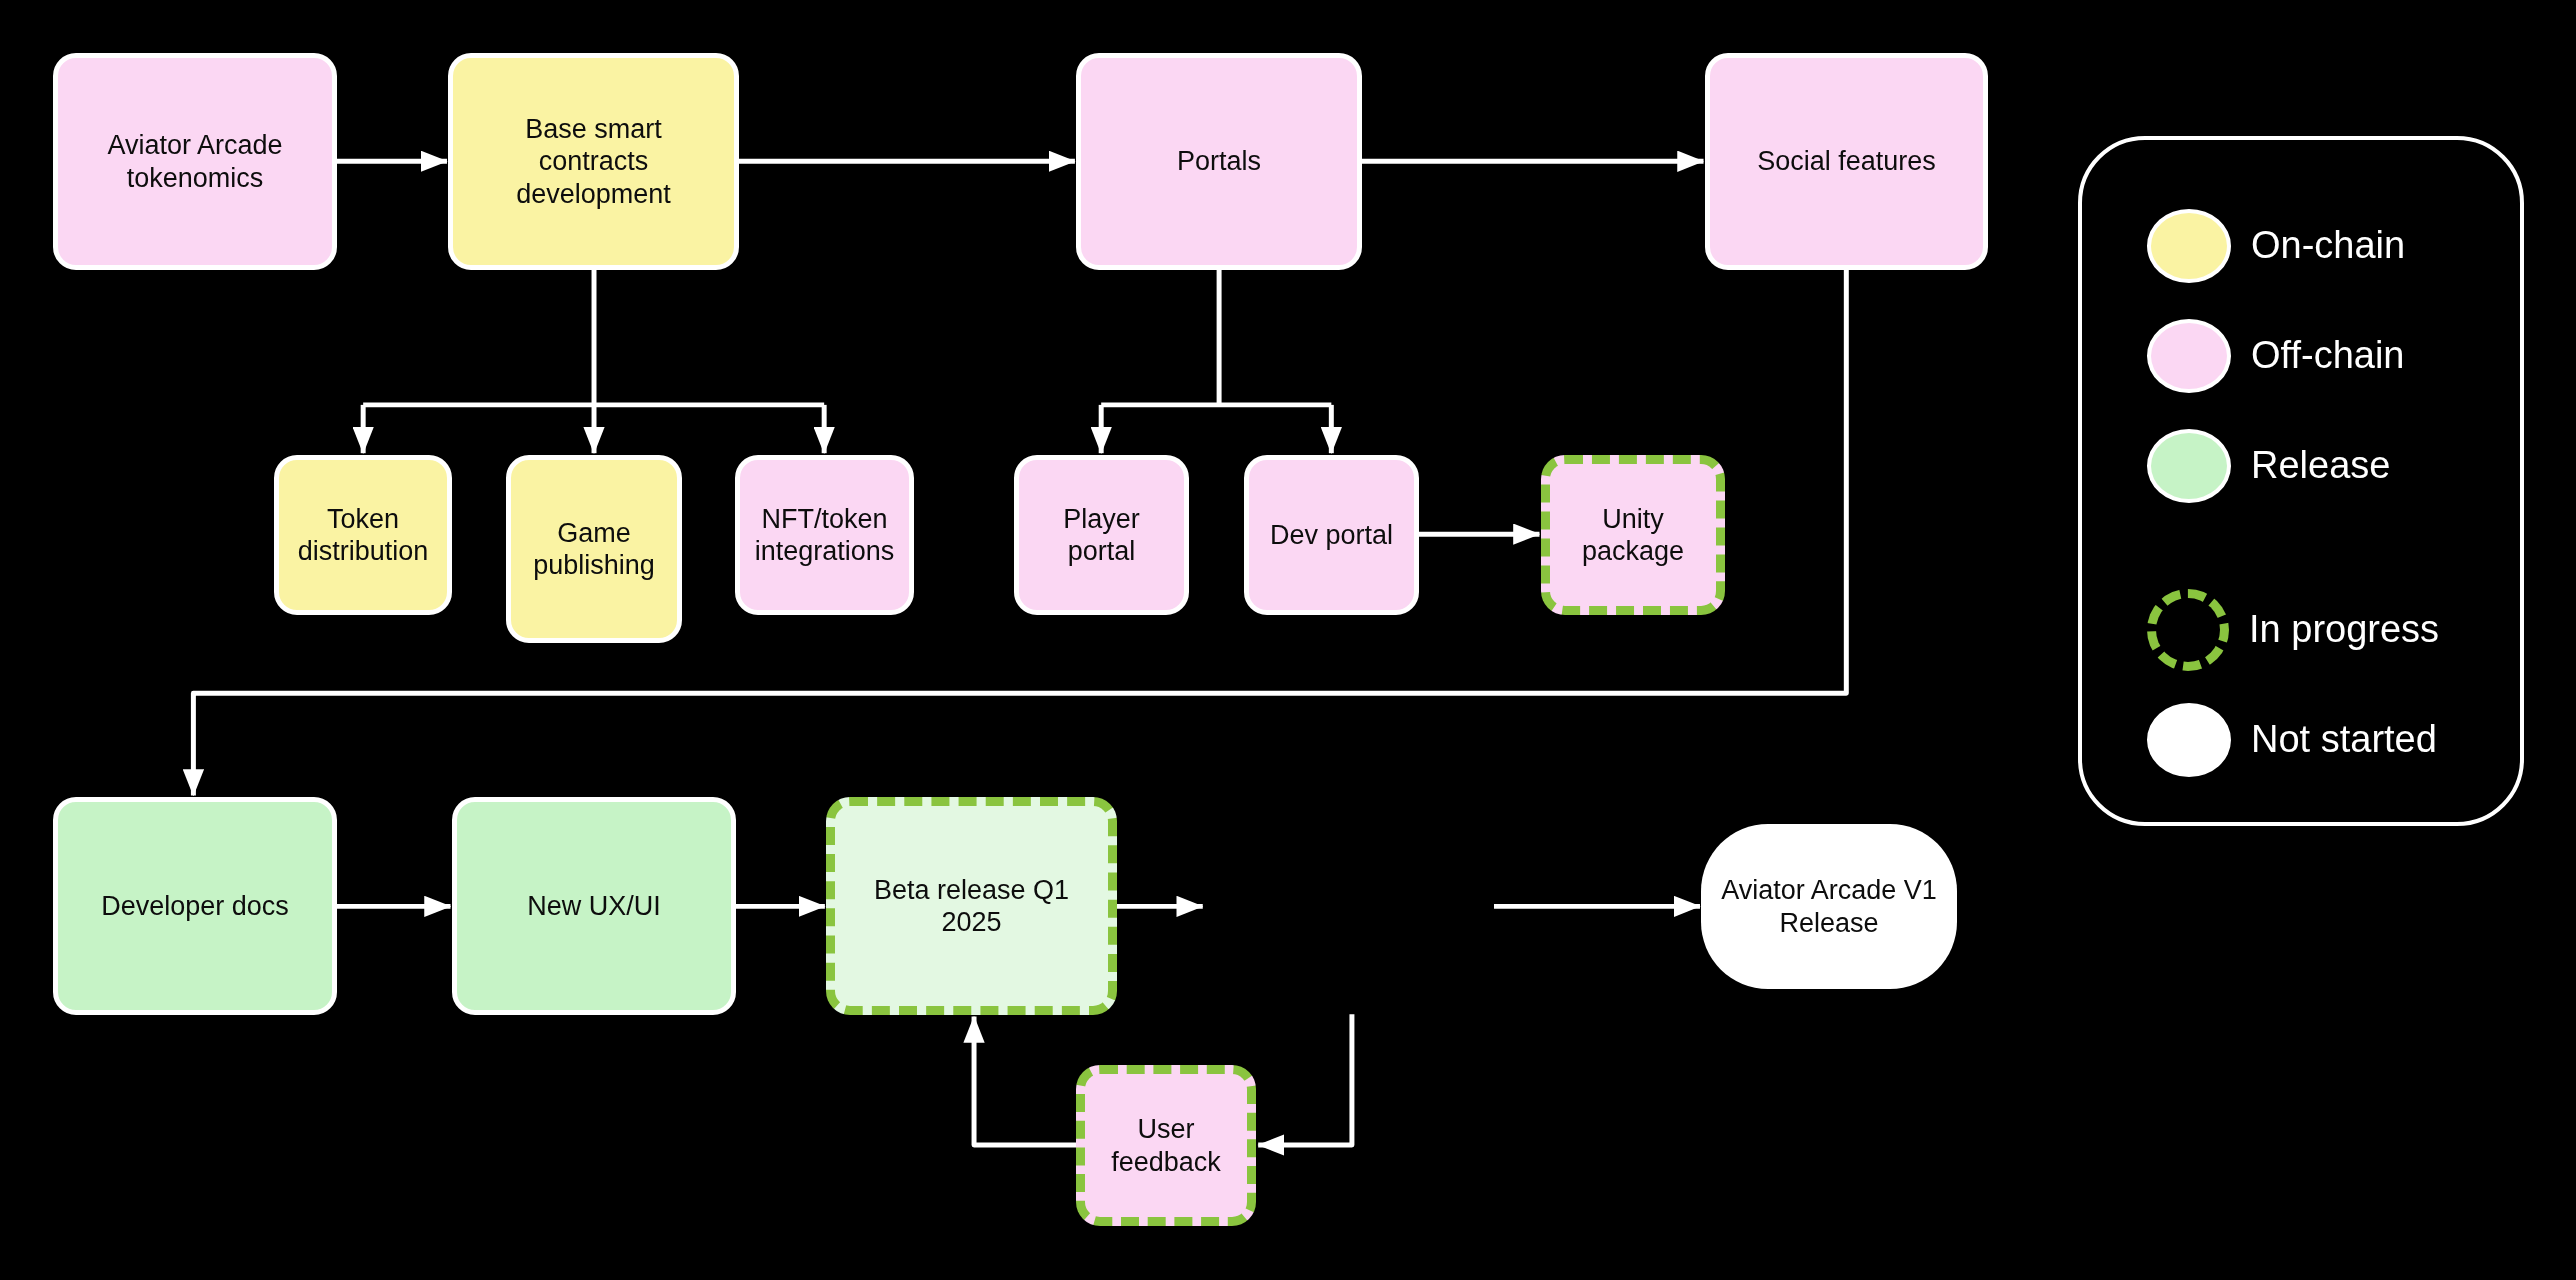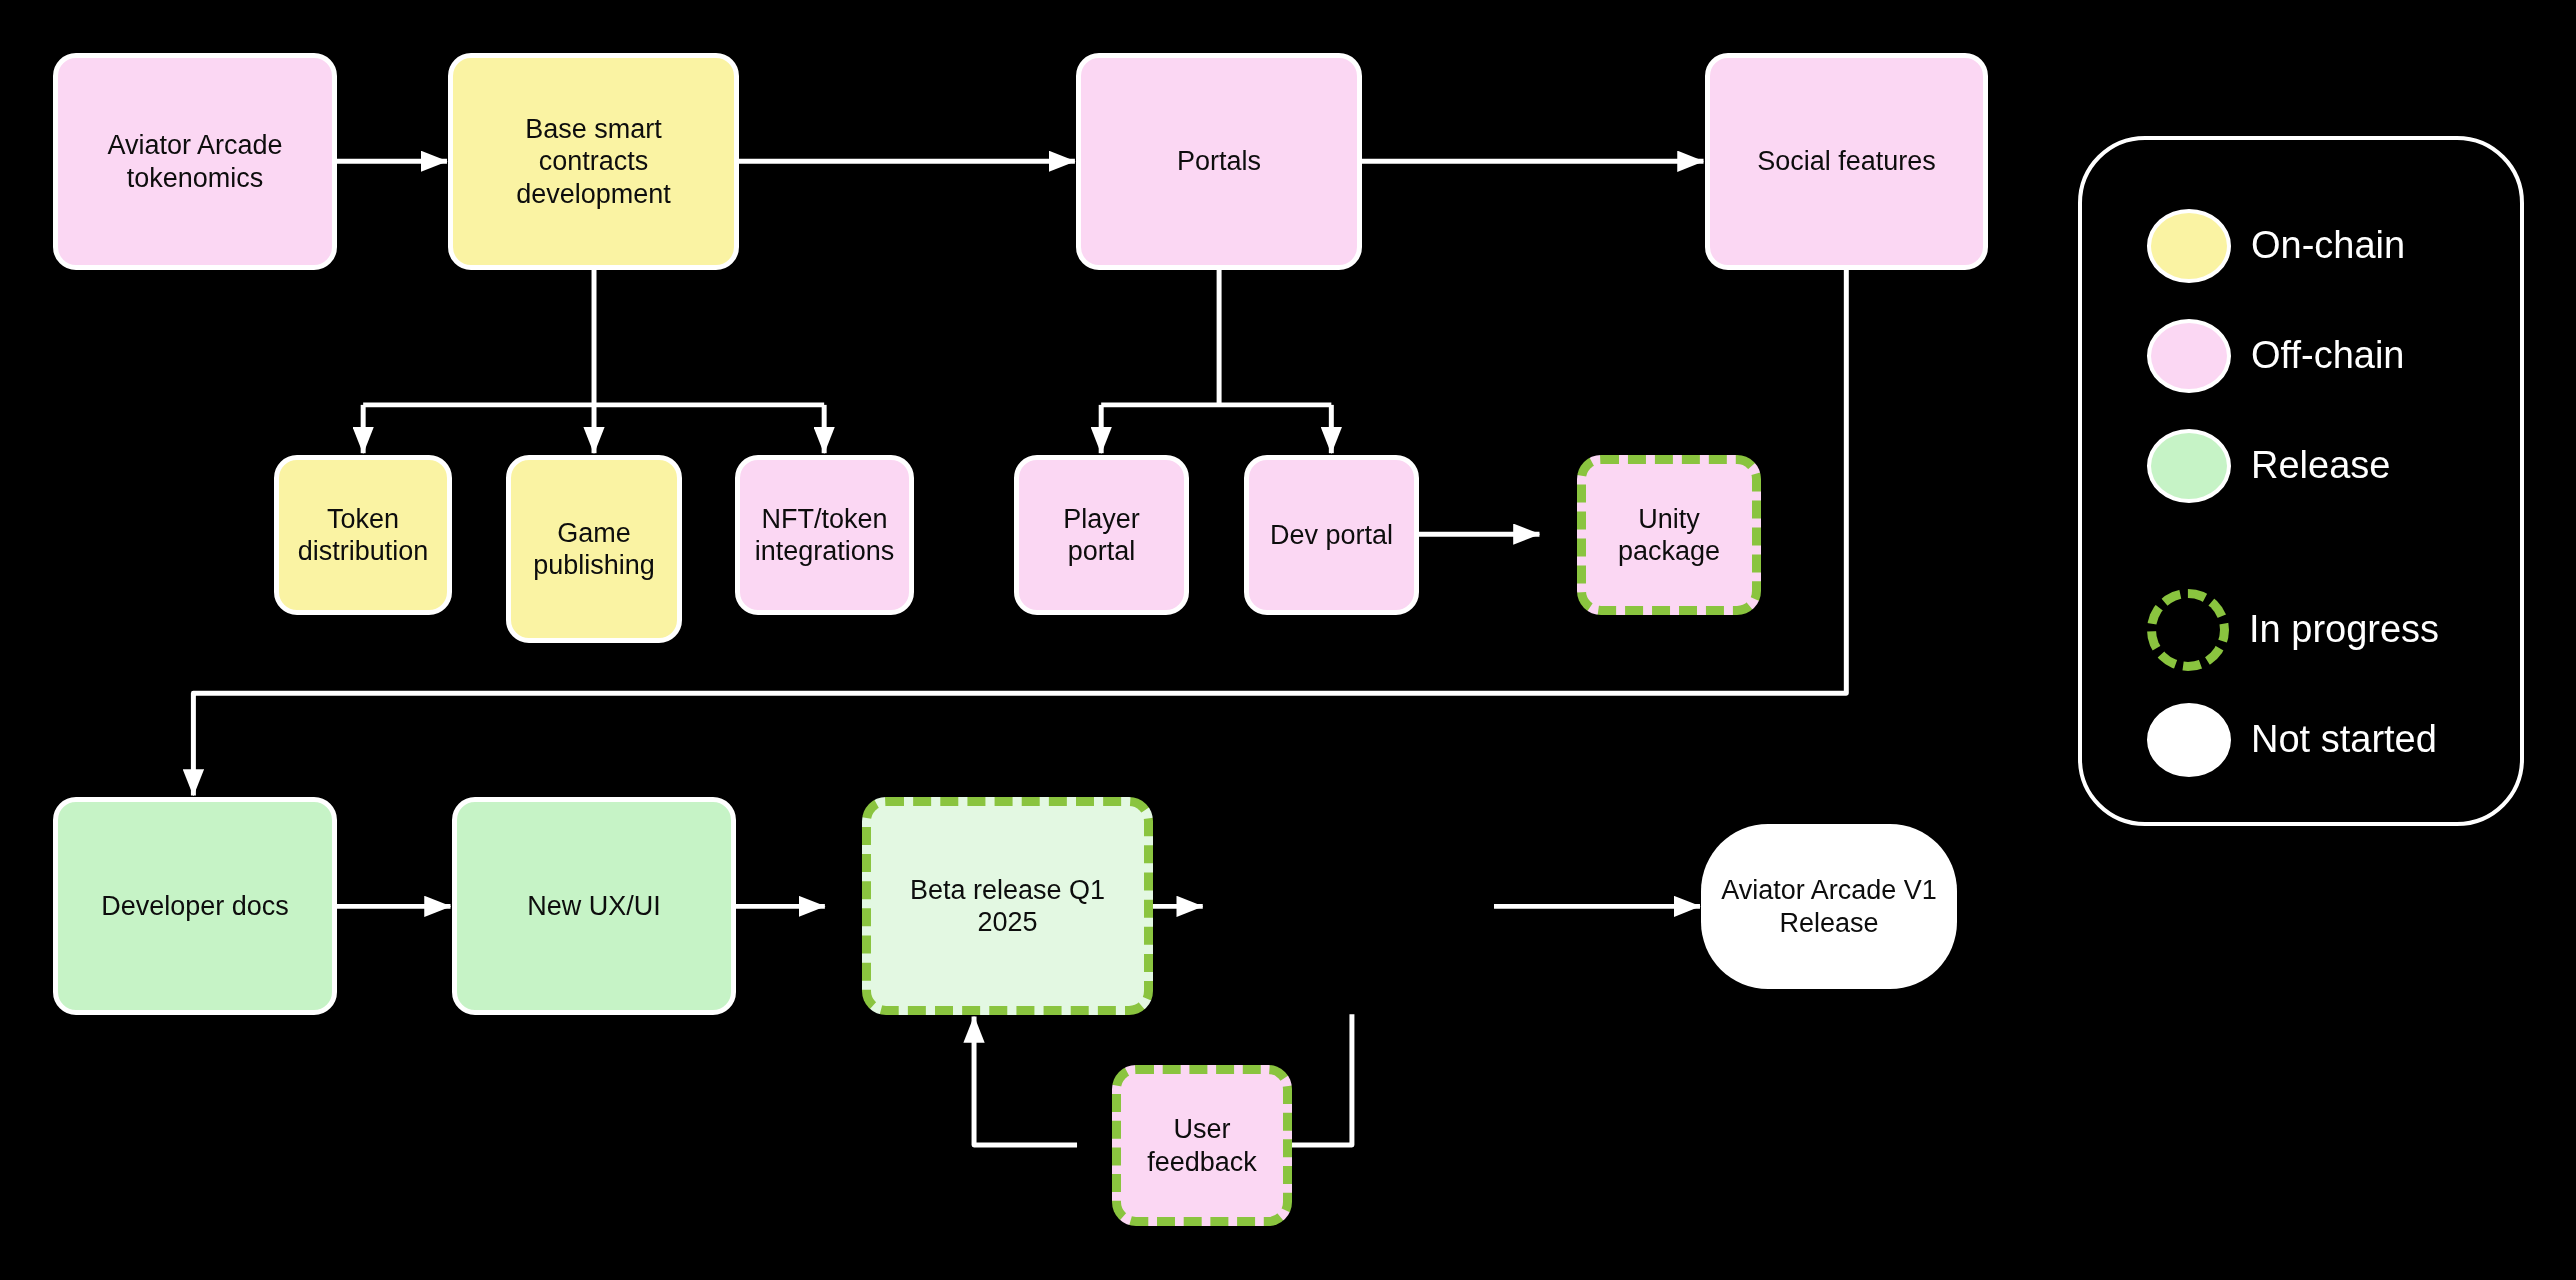--- a/index.html
+++ b/index.html
@@ -17,21 +17,21 @@
     box-sizing:border-box;
     display:flex;align-items:center;justify-content:center;
     text-align:center;
     border-radius:23px;
     font-size:27px;line-height:1.2;
     color:var(--text,#0d0d0d);
     padding:0 17px;
   }
   .node.pad-sm{padding:0 11.4px;}
   .b-solid{border:5px solid #fff;}
-  .b-dashed{border:9.2px dashed var(--dashgreen,#8ac43f);border-radius:24px;margin-left:36px;}
+  .b-dashed{border:9.2px dashed var(--dashgreen,#8ac43f);border-radius:24px;}
   .b-none{border:none;}
   .fill-pink{background:var(--pink,#fbd7f3);}
   .fill-yellow{background:var(--yellow,#faf3a3);justify-content:flex-end;}
   .fill-green{background:var(--green,#c6f3c6);}
   .fill-lightgreen{background:var(--lightgreen,#e3f8e2);text-align:center;}
   .fill-white{background:#fff;text-align:center;}
   .shape-pill{border-radius:67px;}
 
   .legend{
     position:absolute;left:2078px;top:136px;width:446px;height:690px;

